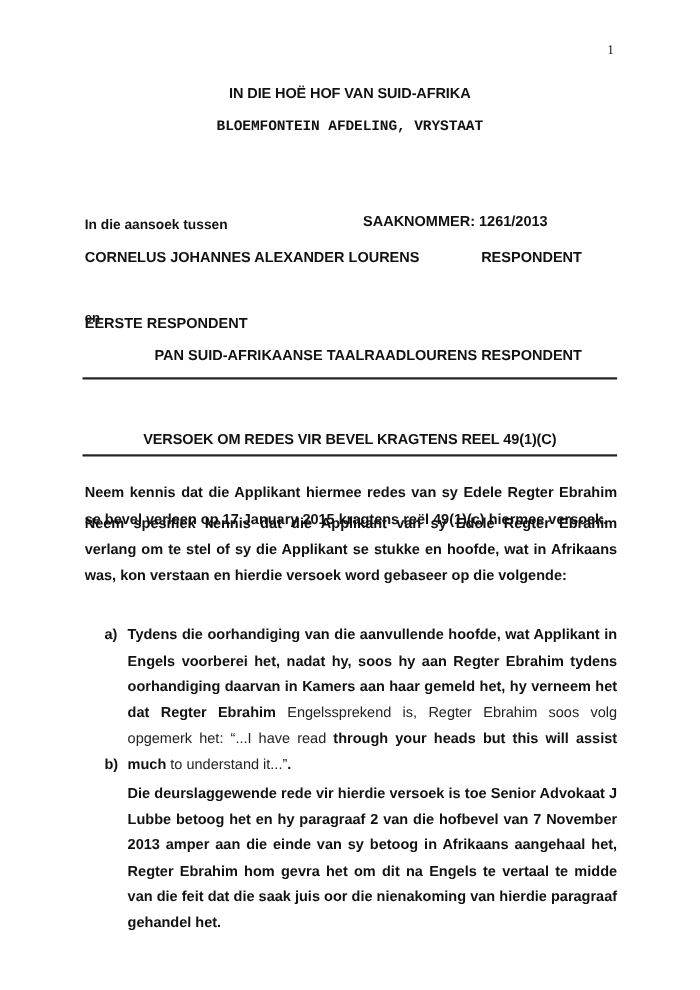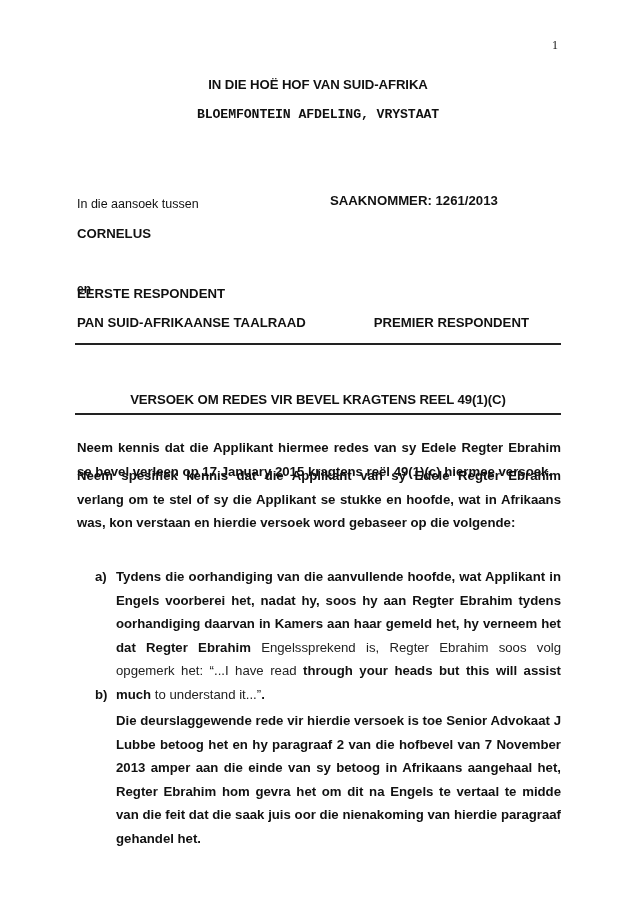--- a/index.html
+++ b/index.html
@@ -21,34 +21,35 @@
 </head>
 <body class="sans">
 
 <div class="abs pagenum">1</div>
 
 <div class="abs hdr" style="top:77px;">IN DIE HOË HOF VAN SUID-AFRIKA</div>
 <div class="abs hdr" style="top:107px;font-family:Liberation Mono, monospace;">BLOEMFONTEIN AFDELING, VRYSTAAT</div>
 
 <div class="abs b" style="top:167px; left:330px; font-size:13.2px;">SAAKNOMMER: 1261/2013</div>
 
-<div class="abs" style="top:197px; left:77px; font-size:12.5px; font-weight:normal;">In die aansoek tussen</div>
+<div class="abs" style="top:197px; left:77px; font-size:12.5px; font-weight:bold;">In die aansoek tussen</div>
 
 <div class="abs row" style="top:226px;">
-  <span class="r">CORNELUS</span>
+  <span>CORNELUS JOHANNES ALEXANDER LOURENS</span>
+  <span class="r">RESPONDENT</span>
 </div>
 
 <div class="abs b" style="top:256px; left:77px; font-size:12px;">en</div>
 
 <div class="abs row" style="top:286px;">
   <span class="r">EERSTE RESPONDENT</span>
 </div>
-<div class="abs row" style="top:315px;">
+<div class="abs row" style="top:315px;justify-content:flex-end;">
   <span>PAN SUID-AFRIKAANSE TAALRAAD</span>
-  <span class="r">PREMIER RESPONDENT</span>
+  <span class="r">LOURENS RESPONDENT</span>
 </div>
 
 <div class="abs rule" style="top:343px;"></div>
 
 <div class="abs hdr" style="top:392px;">VERSOEK OM REDES VIR BEVEL KRAGTENS REEL 49(1)(C)</div>
 
 <div class="abs rule" style="top:413px;"></div>
 
 <div class="abs para" style="top:436px;">Neem kennis dat die Applikant hiermee redes van sy Edele Regter Ebrahim se bevel verleen op 17 January 2015 kragtens reël 49(1)(c) hiermee versoek.</div>
 <div class="abs para" style="top:464px;">Neem spesifiek kennis dat die Applikant van sy Edele Regter Ebrahim verlang om te stel of sy die Applikant se stukke en hoofde, wat in Afrikaans was, kon verstaan en hierdie versoek word gebaseer op die volgende:</div>

